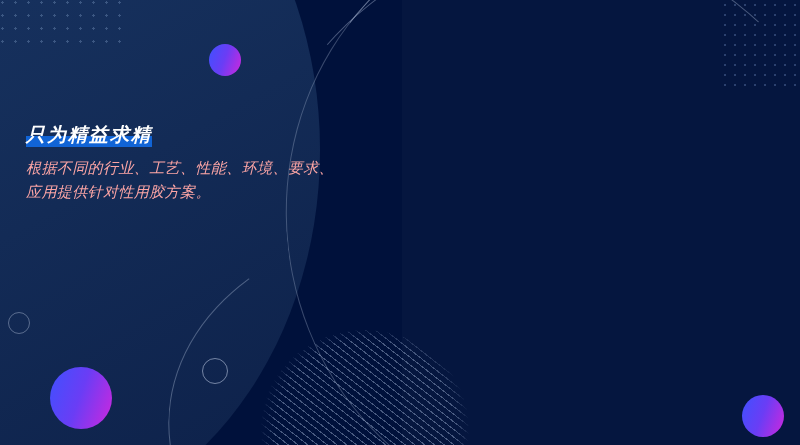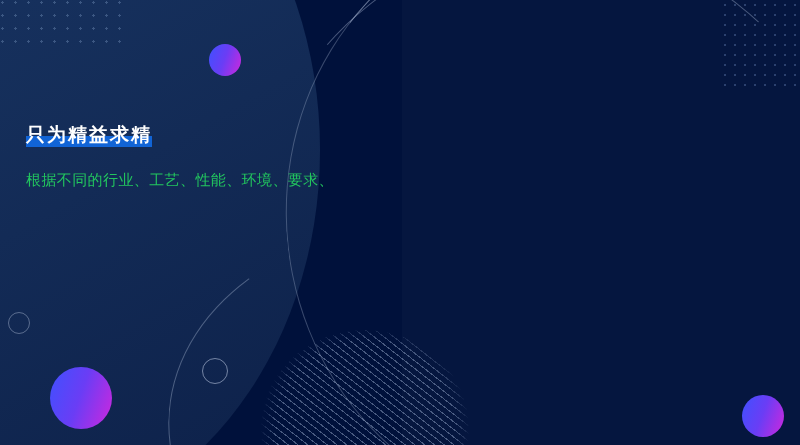--- a/index.html
+++ b/index.html
@@ -261,20 +261,21 @@
   .ring-1{ left:202px; top:358px; width:26px; height:26px; }
   .ring-2{ left:8px;  top:312px; width:22px; height:22px;
     border-color:rgba(178,190,216,.45); }
 
   
   .copy{
     position:absolute;
     left:26px; top:122px;
     width:360px;
     z-index:40;
+    font-style:italic;
   }
   .eyebrow-wrap{ position:relative; display:inline-block; }
   .eyebrow-hl{
     position:absolute;
     left:0; bottom:1px;
     width:100%; height:11px;
     background:#1164d6;
     z-index:0;
   }
   .eyebrow{
@@ -288,25 +289,25 @@
   .headline{
     margin-top:14px;
     font-size:42px;
     font-weight:700;
     letter-spacing:1px;
     color:#ffffff;
     line-height:1.05;
     white-space:nowrap;
   }
   .desc{
-    margin-top:20px;
+    margin-top:8px;
     font-size:15px;
     font-weight:400;
     line-height:1.62;
-    color:#22c55e;
+    color:#fca5a5;
     letter-spacing:.4px;
   }
   .desc span{ display:block; white-space:nowrap; }
 </style>
 </head>
 <body>
 
 <div class="banner">
 
   <div class="bg-base"></div>
@@ -394,16 +395,17 @@
   <div class="ring ring-1"></div>
   <div class="ring ring-2"></div>
 
   <div class="copy">
     <div class="eyebrow-wrap">
       <div class="eyebrow-hl"></div>
       <div class="eyebrow">只为精益求精</div>
     </div>
     <div class="desc">
       <span>根据不同的行业、工艺、性能、环境、要求、</span>
+      <span>应用提供针对性用胶方案。</span>
     </div>
   </div>
 
 </div>
 
 </body></html>

